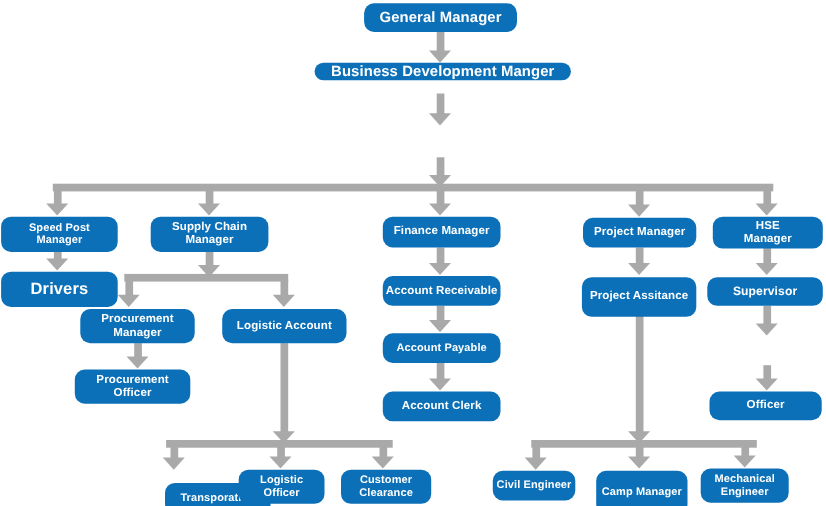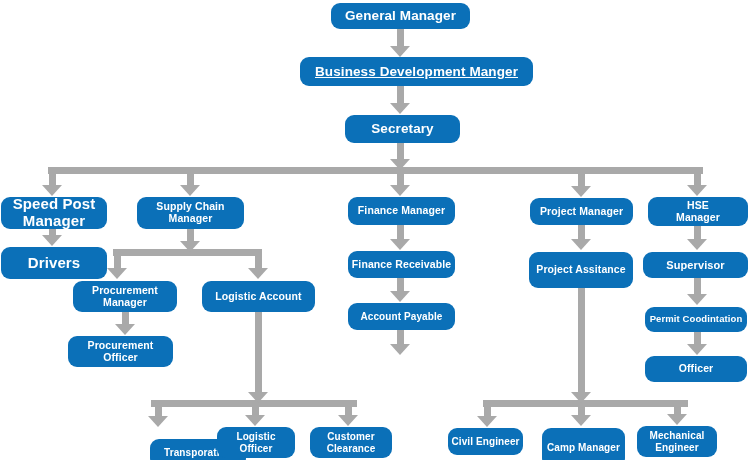--- a/index.html
+++ b/index.html
@@ -130,41 +130,40 @@
     </div>
     <div class="varrow" style="left: 687px; top: 278px; height: 27px;">
       <div class="shaft" style="height: 17px;"></div>
       <div class="head"></div>
     </div>
     <div class="varrow" style="left: 687px; top: 332px; height: 23px;">
       <div class="shaft" style="height: 13px;"></div>
       <div class="head"></div>
     </div>
     <div class="node" style="left: 331px; top: 3px; width: 139px; height: 26px; font-size: 13.5px;">General Manager</div>
-    <div class="node" style="left: 300px; top: 57px; width: 233px; height: 29px; font-size: 13.5px; text-decoration: underline;">Business Development Manger</div>
-    <div class="node" style="left: 345px; top: 115px; width: 115px; height: 28px; font-size: 13.5px;">Secretary</div>
-    <div class="node" style="left: 1px; top: 197px; width: 106px; height: 32px; font-size: 15px;">Speed Post
+    <div class="node" style="left: 286px; top: 57px; width: 233px; height: 16px; font-size: 13.5px;">Business Development Manger</div>
+    <div class="node" style="left: 1px; top: 197px; width: 106px; height: 32px; font-size: 10px;">Speed Post
 Manager</div>
     <div class="node" style="left: 137px; top: 197px; width: 107px; height: 32px; font-size: 10.5px;">Supply Chain
 Manager</div>
     <div class="node" style="left: 530px; top: 198px; width: 103px; height: 27px; font-size: 10.5px;">Project Manager</div>
     <div class="node" style="left: 348px; top: 197px; width: 107px; height: 28px; font-size: 10.5px;">Finance Manager</div>
     <div class="node" style="left: 648px; top: 197px; width: 100px; height: 29px; font-size: 10.5px;">HSE
 Manager</div>
     <div class="node" style="left: 1px; top: 247px; width: 106px; height: 32px; font-size: 15px;">Drivers</div>
-    <div class="node" style="left: 348px; top: 251px; width: 107px; height: 27px; font-size: 10.5px;">Finance Receivable</div>
+    <div class="node" style="left: 348px; top: 251px; width: 107px; height: 27px; font-size: 10.5px;">Account Receivable</div>
     <div class="node" style="left: 529px; top: 252px; width: 104px; height: 36px; font-size: 10.5px;">Project Assitance</div>
     <div class="node" style="left: 643px; top: 252px; width: 105px; height: 26px; font-size: 11px;">Supervisor</div>
     <div class="node" style="left: 73px; top: 281px; width: 104px; height: 31px; font-size: 10.5px;">Procurement
 Manager</div>
     <div class="node" style="left: 202px; top: 281px; width: 113px; height: 31px; font-size: 10.5px;">Logistic Account</div>
     <div class="node" style="left: 348px; top: 303px; width: 107px; height: 27px; font-size: 10px;">Account Payable</div>
-    <div class="node" style="left: 645px; top: 307px; width: 102px; height: 25px; font-size: 9.5px;">Permit Coodintation</div>
     <div class="node" style="left: 68px; top: 336px; width: 105px; height: 31px; font-size: 10.5px;">Procurement
 Officer</div>
+    <div class="node" style="left: 348px; top: 356px; width: 107px; height: 27px; font-size: 10.5px;">Account Clerk</div>
     <div class="node" style="left: 645px; top: 356px; width: 102px; height: 26px; font-size: 10.5px;">Officer</div>
     <div class="node" style="left: 121px; top: 439px; width: 96px; height: 28px; font-size: 10px; margin-left: 29px;">Transporation</div>
     <div class="node" style="left: 217px; top: 427px; width: 78px; height: 31px; font-size: 10px;">Logistic
 Officer</div>
     <div class="node" style="left: 310px; top: 427px; width: 82px; height: 31px; font-size: 10px;">Customer
 Clearance</div>
     <div class="node" style="left: 448px; top: 428px; width: 75px; height: 27px; font-size: 10px;">Civil Engineer</div>
     <div class="node" style="left: 542px; top: 428px; width: 83px; height: 39px; font-size: 10px;">Camp Manager</div>
     <div class="node" style="left: 637px; top: 426px; width: 80px; height: 31px; font-size: 10px;">Mechanical
 Engineer</div>

